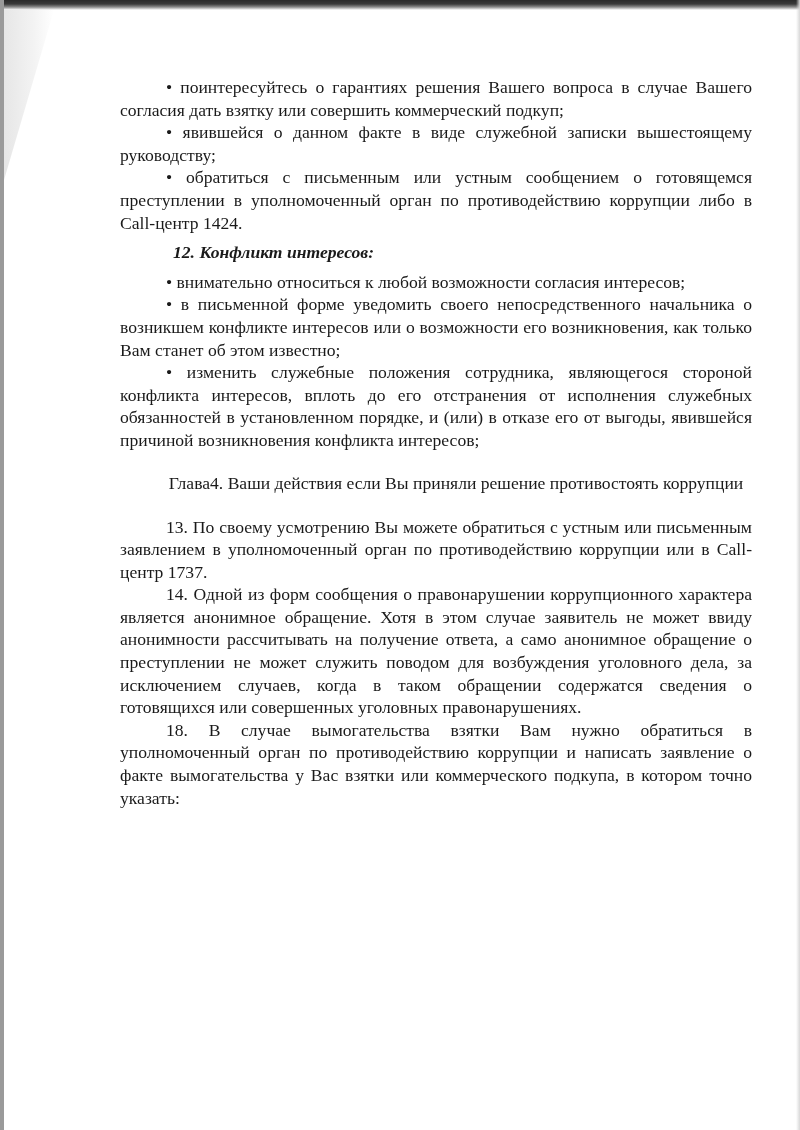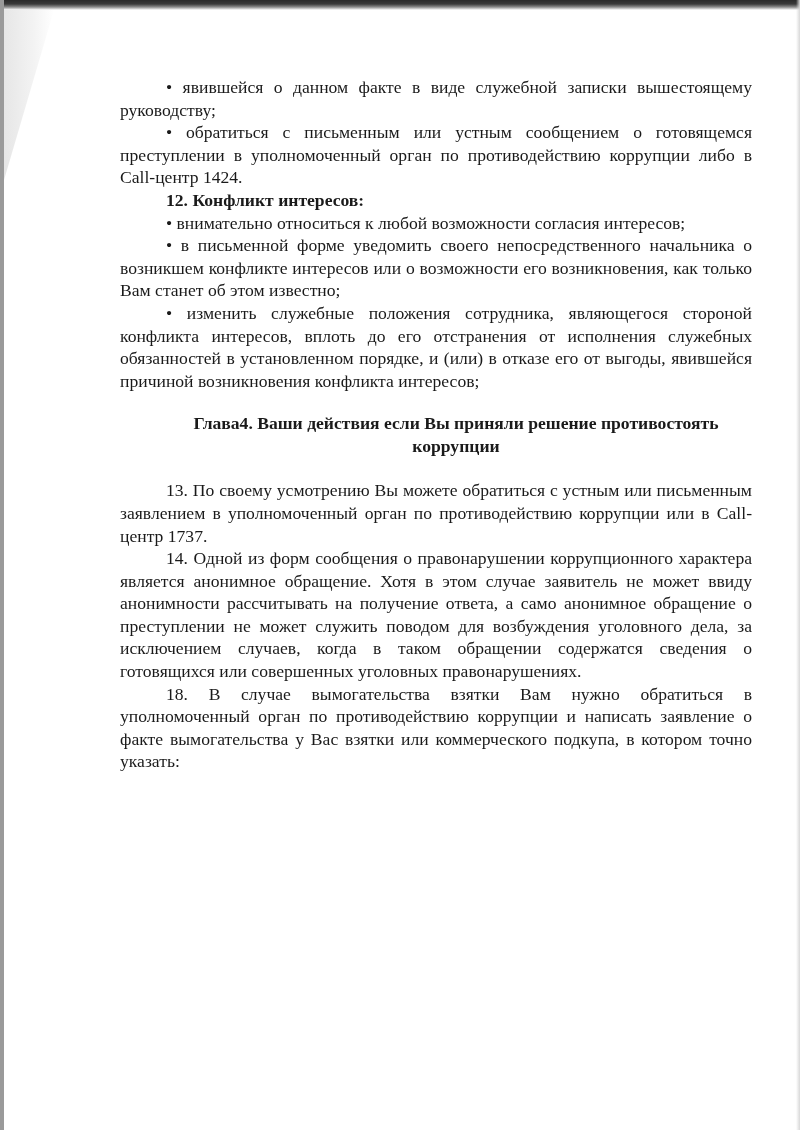--- a/index.html
+++ b/index.html
@@ -49,44 +49,46 @@
       font-size: 17.6px;
       line-height: 22.6px;
     }
     .p {
       margin: 0;
       text-align: justify;
       text-align-last: left;
       text-indent: 46px;
     }
     .sub-heading {
-      margin: 0;
+      margin: 7px;
       text-indent: 46px;
       font-weight: bold;
+      font-style: italic;
     }
     .chapter-title {
       margin: 20px 0 21px 0;
       padding-left: 40px;
       text-align: center;
-      font-weight: bold;
+      font-weight: normal;
       font-size: 17.6px;
       line-height: 23px;
     }
   </style>
 </head>
 <body>
 
 <div class="scan-top"></div>
 <div class="scan-left"></div>
 <div class="scan-left-shadow"></div>
 <div class="scan-right"></div>
 
 <main class="page">
 
   <section>
+    <p class="p">• поинтересуйтесь о гарантиях решения Вашего вопроса в случае Вашего согласия дать взятку или совершить коммерческий подкуп;</p>
     <p class="p">• явившейся о данном факте в виде служебной записки вышестоящему руководству;</p>
     <p class="p">• обратиться с письменным или устным сообщением о готовящемся преступлении в уполномоченный орган по противодействию коррупции либо в Call-центр 1424.</p>
   </section>
 
   <section>
     <p class="sub-heading">12. Конфликт интересов:</p>
     <p class="p">• внимательно относиться к любой возможности согласия интересов;</p>
     <p class="p">• в письменной форме уведомить своего непосредственного начальника о возникшем конфликте интересов или о возможности его возникновения, как только Вам станет об этом известно;</p>
     <p class="p">• изменить служебные положения сотрудника, являющегося стороной конфликта интересов, вплоть до его отстранения от исполнения служебных обязанностей в установленном порядке, и (или) в отказе его от выгоды, явившейся причиной возникновения конфликта интересов;</p>
   </section>

